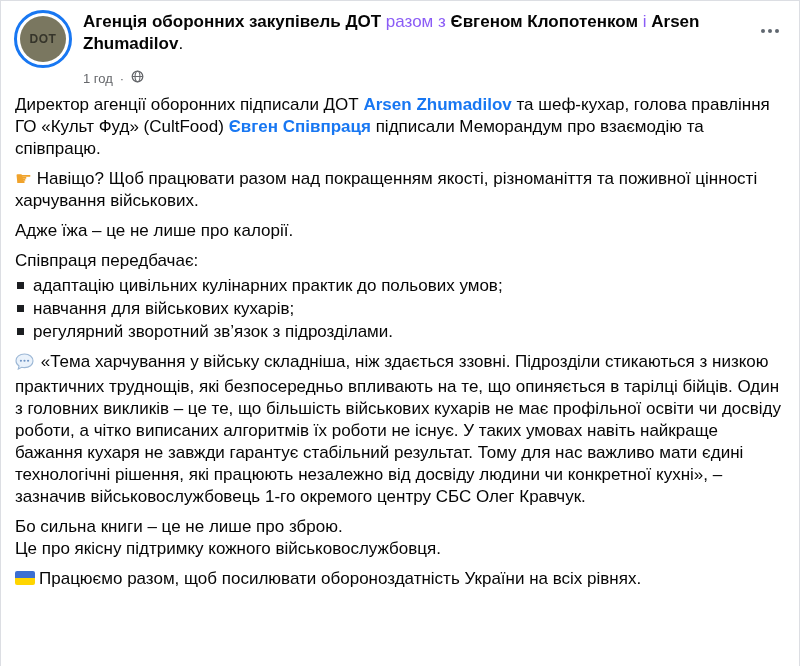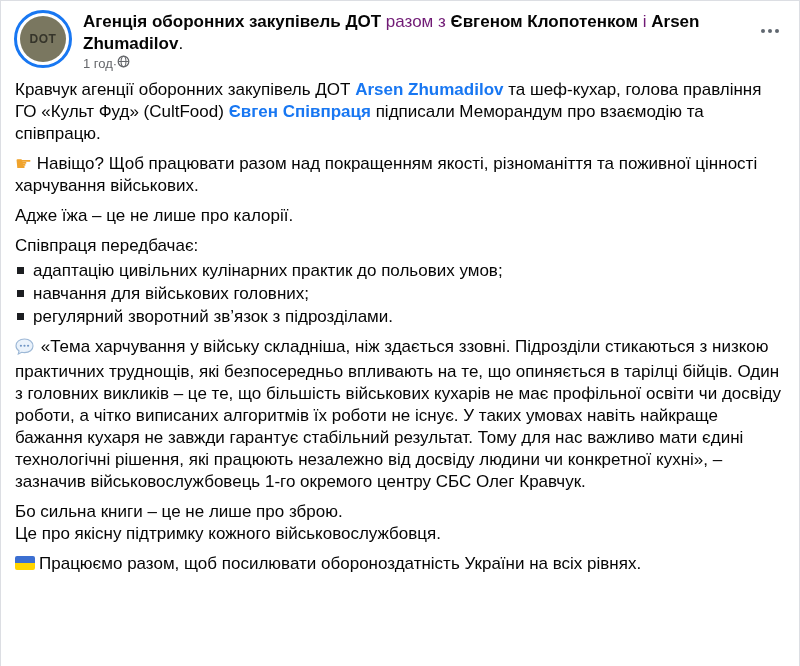--- a/index.html
+++ b/index.html
@@ -12,23 +12,23 @@
   .post-header { position:relative; display:flex; padding:9px 16px 4px 13px; }
   .avatar-ring { box-sizing:border-box; width:58px; height:58px; border-radius:50%;
                  border:3px solid #1877f2; display:flex; align-items:center;
                  justify-content:center; flex:none; cursor:pointer; background:#fff; }
   .avatar-circle { width:46px; height:46px; border-radius:50%; background:#7a7760;
                    color:#35342a; font-weight:700; font-size:12px; letter-spacing:.5px;
                    display:flex; align-items:center; justify-content:center; }
   .header-text { margin-left:11px; padding-top:1px; max-width:650px; }
   .name-line { font-size:17px; line-height:22px; color:#050505; }
   .name-line a { color:#050505; font-weight:700; text-decoration:none; cursor:pointer; }
-  .muted { color:#701a75; font-weight:400; }
-  .meta-line { margin-top:0; font-size:13px; color:#65676b;
-               display:flex; align-items:flex-end; gap:0; }
+  .muted { color:#8b5cf6; font-weight:400; }
+  .meta-line { margin-top:15px; font-size:13px; color:#65676b;
+               display:flex; align-items:flex-end; gap:7px; }
   .meta-line a { color:#65676b; text-decoration:none; cursor:pointer; }
   .menu-button { position:absolute; top:22px; right:18px; display:flex; gap:3px;
                  padding:6px 2px; cursor:pointer; }
   .menu-button i { width:4px; height:4px; border-radius:50%; background:#606770; }
 
   
   .post-body { padding:4px 14px 0 14px; font-size:17px; line-height:22px; color:#050505; }
   .post-body p { margin:0 0 8px; }
   .mention { color:#1877f2; font-weight:600; text-decoration:none; cursor:pointer; }
   .coop-lead { margin-bottom:2px !important; }
@@ -79,21 +79,21 @@
     <div class="menu-button">
       <i></i>
         <i></i>
         <i></i>
     </div>
   </div>
 
   <div class="post-body">
 
     <p>
-      <span>Кравчук агенції оборонних закупівель ДОТ</span>
+      <span>Директор агенції оборонних підписали ДОТ</span>
       <a href="#" class="mention">Arsen Zhumadilov</a>
       <span>та шеф-кухар, голова правління ГО «Культ Фуд» (CultFood)</span>
       <a href="#" class="mention">Євген Співпраця</a>
       <span>підписали Меморандум про взаємодію та співпрацю.</span>
     </p>
 
     <p>
       <span class="hand-glyph">☛</span>
       <span>Навіщо? Щоб працювати разом над покращенням якості, різноманіття та поживної цінності харчування військових.</span>
     </p>
@@ -103,21 +103,21 @@
     </p>
 
     <p class="coop-lead">Співпраця передбачає:</p>
     <ul class="coop-list">
       <li>
         <span class="sq"></span>
         <span>адаптацію цивільних кулінарних практик до польових умов;</span>
       </li>
       <li>
         <span class="sq"></span>
-        <span>навчання для військових головних;</span>
+        <span>навчання для військових кухарів;</span>
       </li>
       <li>
         <span class="sq"></span>
         <span>регулярний зворотний зв’язок з підрозділами.</span>
       </li>
     </ul>
 
     <p>
       <span class="bubble-icon">
         <svg width="19" height="17" viewBox="0 0 20 18">

